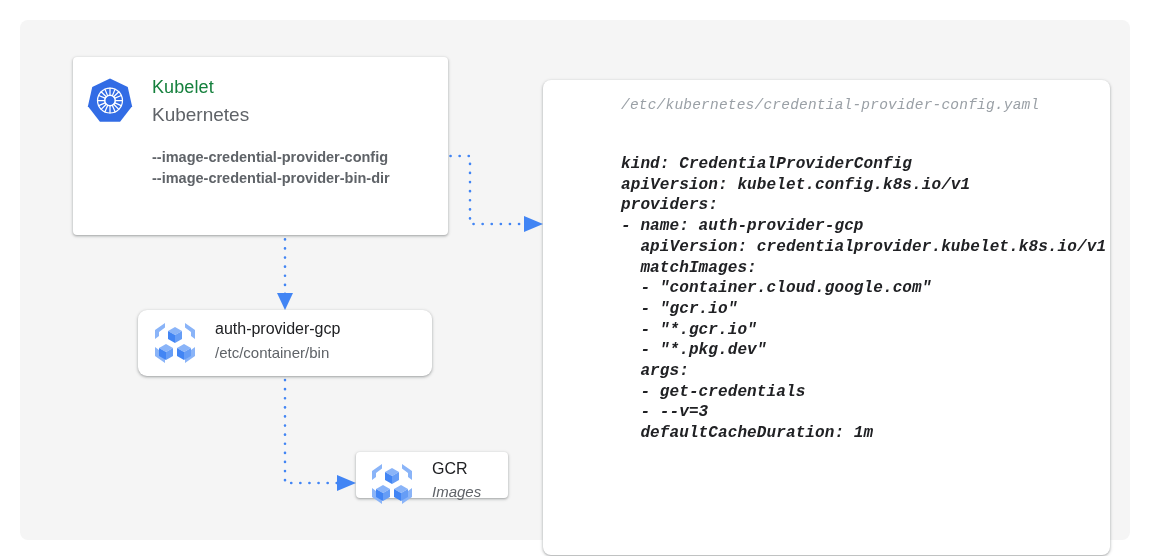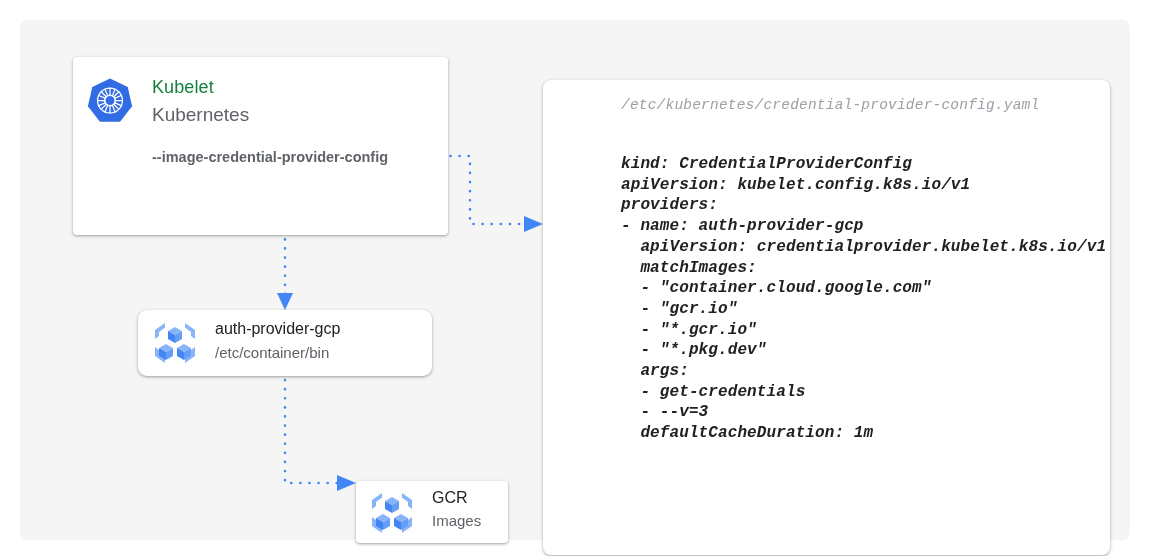--- a/index.html
+++ b/index.html
@@ -105,22 +105,21 @@
     font-size: 15px;
     color: #5f6368;
     white-space: nowrap;
   }
 
   
   #gcr-card {
     left: 356px;
     top: 452px;
     width: 152px;
-    height: 62px;
-    margin-top: 29px;
+    height: 46px;
   }
   #gcr-icon {
     position: absolute;
     left: 13px;
     top: 11px;
     width: 46px;
     height: 42px;
   }
   #gcr-title {
     position: absolute;
@@ -130,20 +129,21 @@
     color: #202124;
     white-space: nowrap;
   }
   #gcr-subtitle {
     position: absolute;
     left: 76px;
     top: 31px;
     font-size: 15px;
     color: #5f6368;
     white-space: nowrap;
+    font-style: italic;
   }
 
   
   #yaml-card {
     left: 543px;
     top: 40px;
     width: 567px;
     height: 475px;
     border-radius: 8px;
     margin-top: 40px;
@@ -229,20 +229,21 @@
           <line x1="26.5" y1="38.5" x2="39.8" y2="44"></line>
           <line x1="60.2" y1="54" x2="73.5" y2="59.5"></line>
           <line x1="26.5" y1="59.5" x2="39.8" y2="54"></line>
           <line x1="60.2" y1="44" x2="73.5" y2="38.5"></line>
         </g>
       </svg>
     </div>
     <div id="kubelet-title">Kubelet</div>
     <div id="kubelet-subtitle">Kubernetes</div>
     <div class="kubelet-flag" id="kubelet-flag-0">--image-credential-provider-config</div>
+    <div class="kubelet-flag" id="kubelet-flag-1">--image-credential-provider-bin-dir</div>
   </div>
 
   <div class="card" id="provider-card">
     <div id="provider-icon">
       <svg viewBox="0 0 92 84" width="46" height="42" xmlns="http://www.w3.org/2000/svg">
         <g fill="#8ab4f8">
           <path d="M26 2 L6 16 L6 34 L14 28 L14 20 L26 11 Z"></path>
           <path d="M26 82 L6 68 L6 50 L14 56 L14 64 L26 73 Z"></path>
           <path d="M66 2 L86 16 L86 34 L78 28 L78 20 L66 11 Z"></path>
           <path d="M66 82 L86 68 L86 50 L78 56 L78 64 L66 73 Z"></path>

